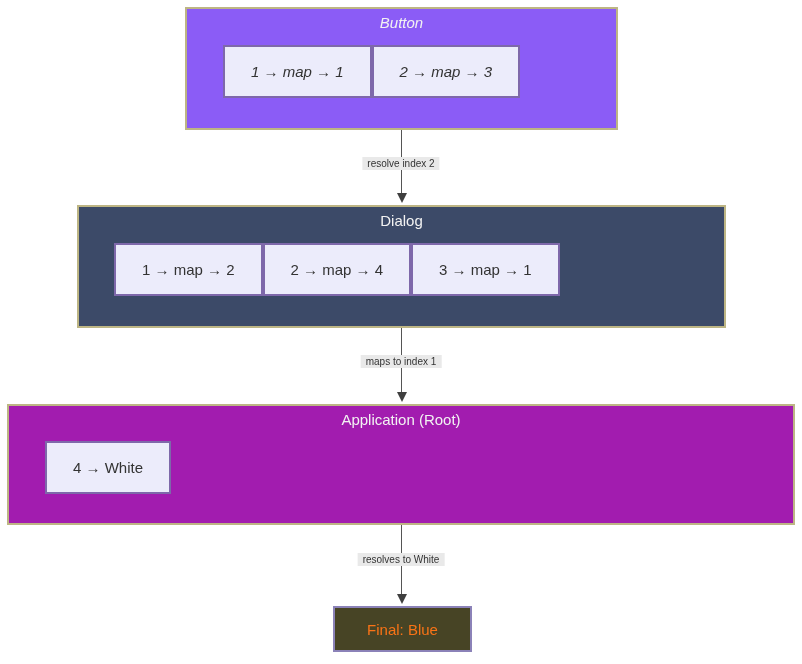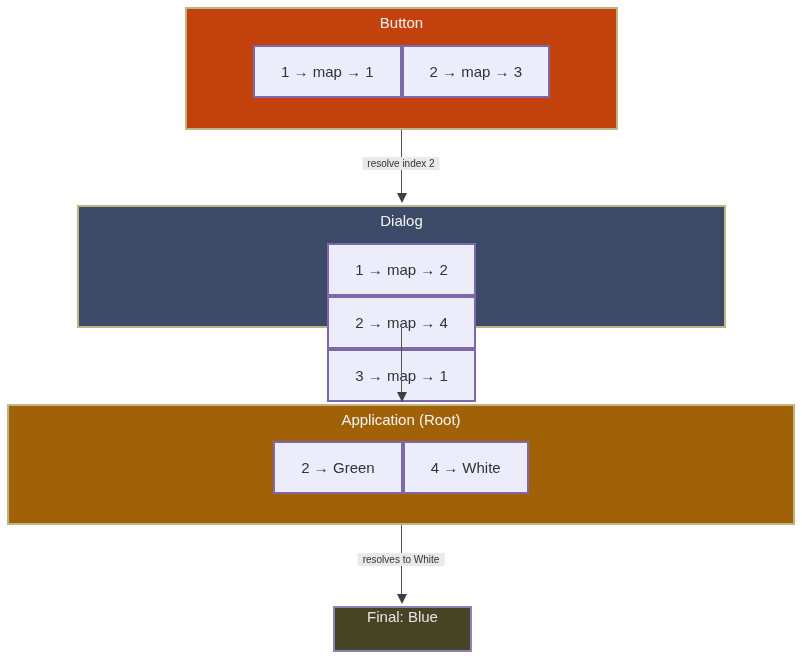--- a/index.html
+++ b/index.html
@@ -26,40 +26,40 @@
     padding-top: 5px;
     font-size: 15px;
     color: #f2f2f2;
     white-space: nowrap;
   }
   .chips {
     position: absolute;
     left: 0;
     right: 0;
     display: flex;
-    justify-content: center;
+    justify-content: flex-start;
     align-items: center;
   }
   .chip {
     box-sizing: border-box;
     height: 53px;
     padding: 0 26px;
     display: flex;
     align-items: center;
     justify-content: center;
     background: var(--chip-fill, #ececfb);
     border: 2px solid var(--chip-border, #7e68aa);
     color: var(--chip-text, #333333);
     font-size: 15px;
     white-space: nowrap;
   }
   #button-container      { left: 185px; top: 7px;   width: 433px; height: 123px; }
   #button-container .chips      { top: 36px; padding: 0 36px; }
   #dialog-container      { left: 77px;  top: 205px; width: 649px; height: 123px; }
-  #dialog-container .chips      { top: 36px; padding: 0 35px; flex-direction: column; }
+  #dialog-container .chips      { top: 36px; padding: 0 35px; }
   #application-container { left: 7px;   top: 404px; width: 788px; height: 121px; }
   #application-container .chips { top: 35px; padding: 0 36px; }
 
   .arrow {
     position: absolute;
     width: 1px;
   }
   .arrow .line {
     position: absolute;
     left: 0;
@@ -102,32 +102,32 @@
 
   #final-box {
     position: absolute;
     left: 333px;
     top: 606px;
     width: 139px;
     height: 46px;
     box-sizing: border-box;
     border: 2px solid #8b82b8;
     display: flex;
-    align-items: flex-start;
+    align-items: center;
     justify-content: center;
-    color: #e5e5e5;
+    color: #f97316;
     font-size: 15px;
   }
 </style>
 </head>
 <body>
 
 <div id="canvas">
 
-  <div id="button-container" class="container" style="background: #c2410c; border-color: rgb(189, 181, 132);">
+  <div id="button-container" class="container" style="background: #8b5cf6; border-color: rgb(189, 181, 132); font-style: italic;">
     <span class="title">Button</span>
     <div class="chips">
         <div class="chip">1 → map → 1</div>
         <div class="chip">2 → map → 3</div>
       </div>
   </div>
 
   <div id="arrow-1" class="arrow">
     <div class="line"></div>
     <div class="head"></div>
@@ -140,25 +140,25 @@
         <div class="chip">1 → map → 2</div>
         <div class="chip">2 → map → 4</div>
         <div class="chip">3 → map → 1</div>
       </div>
   </div>
 
   <div id="arrow-2" class="arrow">
     <div class="line"></div>
     <div class="head"></div>
   </div>
+  <div id="edge-label-2" class="edge-label">maps to index 1</div>
 
-  <div id="application-container" class="container" style="background: #a16207; border-color: rgb(189, 181, 132);">
+  <div id="application-container" class="container" style="background: #a21caf; border-color: rgb(189, 181, 132);">
     <span class="title">Application (Root)</span>
     <div class="chips">
-        <div class="chip">2 → Green</div>
         <div class="chip">4 → White</div>
       </div>
   </div>
 
   <div id="arrow-3" class="arrow">
     <div class="line"></div>
     <div class="head"></div>
   </div>
   <div id="edge-label-3" class="edge-label">resolves to White</div>
 

